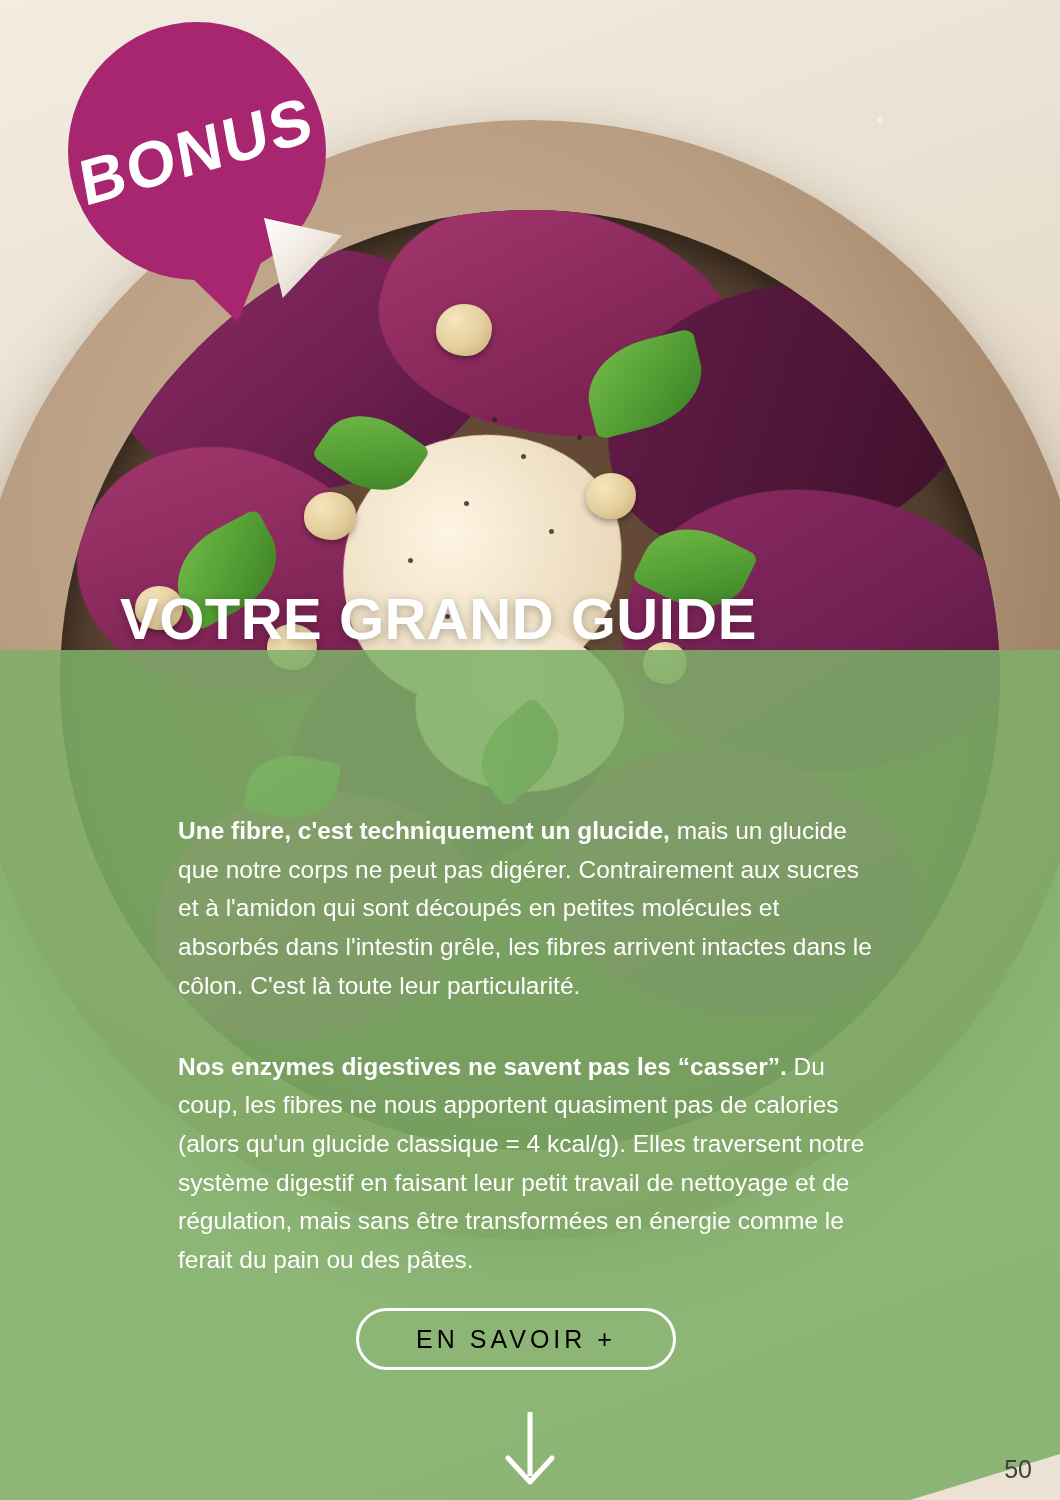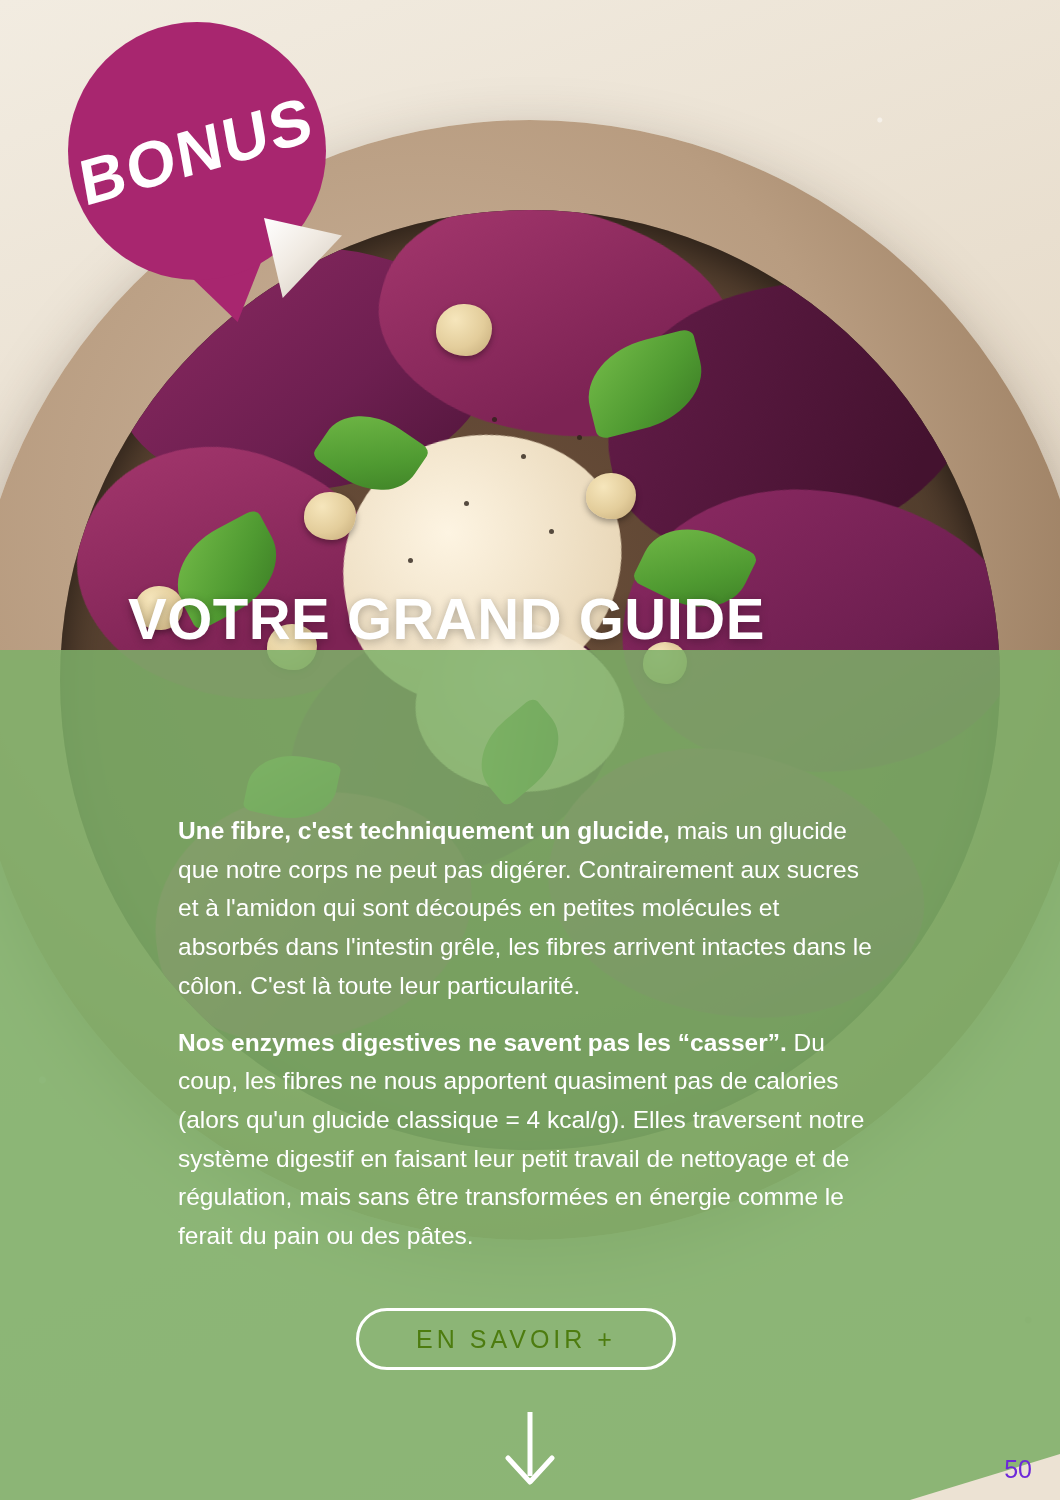--- a/index.html
+++ b/index.html
@@ -165,21 +165,21 @@
     font-weight: bold;
     font-size: 64px;
     letter-spacing: 2px;
     color: #ffffff;
     transform: skewX(-6deg);
   }
 
   
   .title-wrap {
     position: absolute;
-    left: 128px;
+    left: 120px;
     top: 588px;
     width: 880px;
     z-index: 5;
   }
   .title-wrap h1 {
     color: #ffffff;
     font-family: "Liberation Sans", sans-serif;
     font-weight: bold;
     font-size: 58px;
     line-height: 1.07;
@@ -191,35 +191,35 @@
   .body-copy {
     position: absolute;
     left: 178px;
     top: 812px;
     width: 706px;
     z-index: 5;
     color: #ffffff;
     font-size: 24.5px;
     line-height: 1.58;
   }
-  .body-copy p { margin-bottom: 18px; }
+  .body-copy p { margin-bottom: 42px; }
   .body-copy p:last-child { margin-bottom: 13px; }
   .body-copy strong { font-weight: bold; }
 
   
   .cta {
     position: absolute;
     left: 356px;
     top: 1308px;
     width: 320px;
     height: 62px;
     border: 3px solid #ffffff;
     border-radius: 34px;
     background: transparent;
-    color: #4d7c0f;
+    color: #000000;
     font-size: 25px;
     letter-spacing: 4px;
     font-family: "Liberation Sans", sans-serif;
     display: flex;
     align-items: center;
     justify-content: center;
     z-index: 6;
     cursor: pointer;
   }
 
@@ -231,21 +231,21 @@
     width: 64px;
     height: 78px;
     z-index: 6;
   }
 
   
   .page-number {
     position: absolute;
     right: 28px;
     bottom: 16px;
-    color: #6d28d9;
+    color: #404040;
     font-size: 25px;
     z-index: 7;
   }
 </style>
 </head>
 <body>
 
 <div class="page">
 
   <div class="photo">

